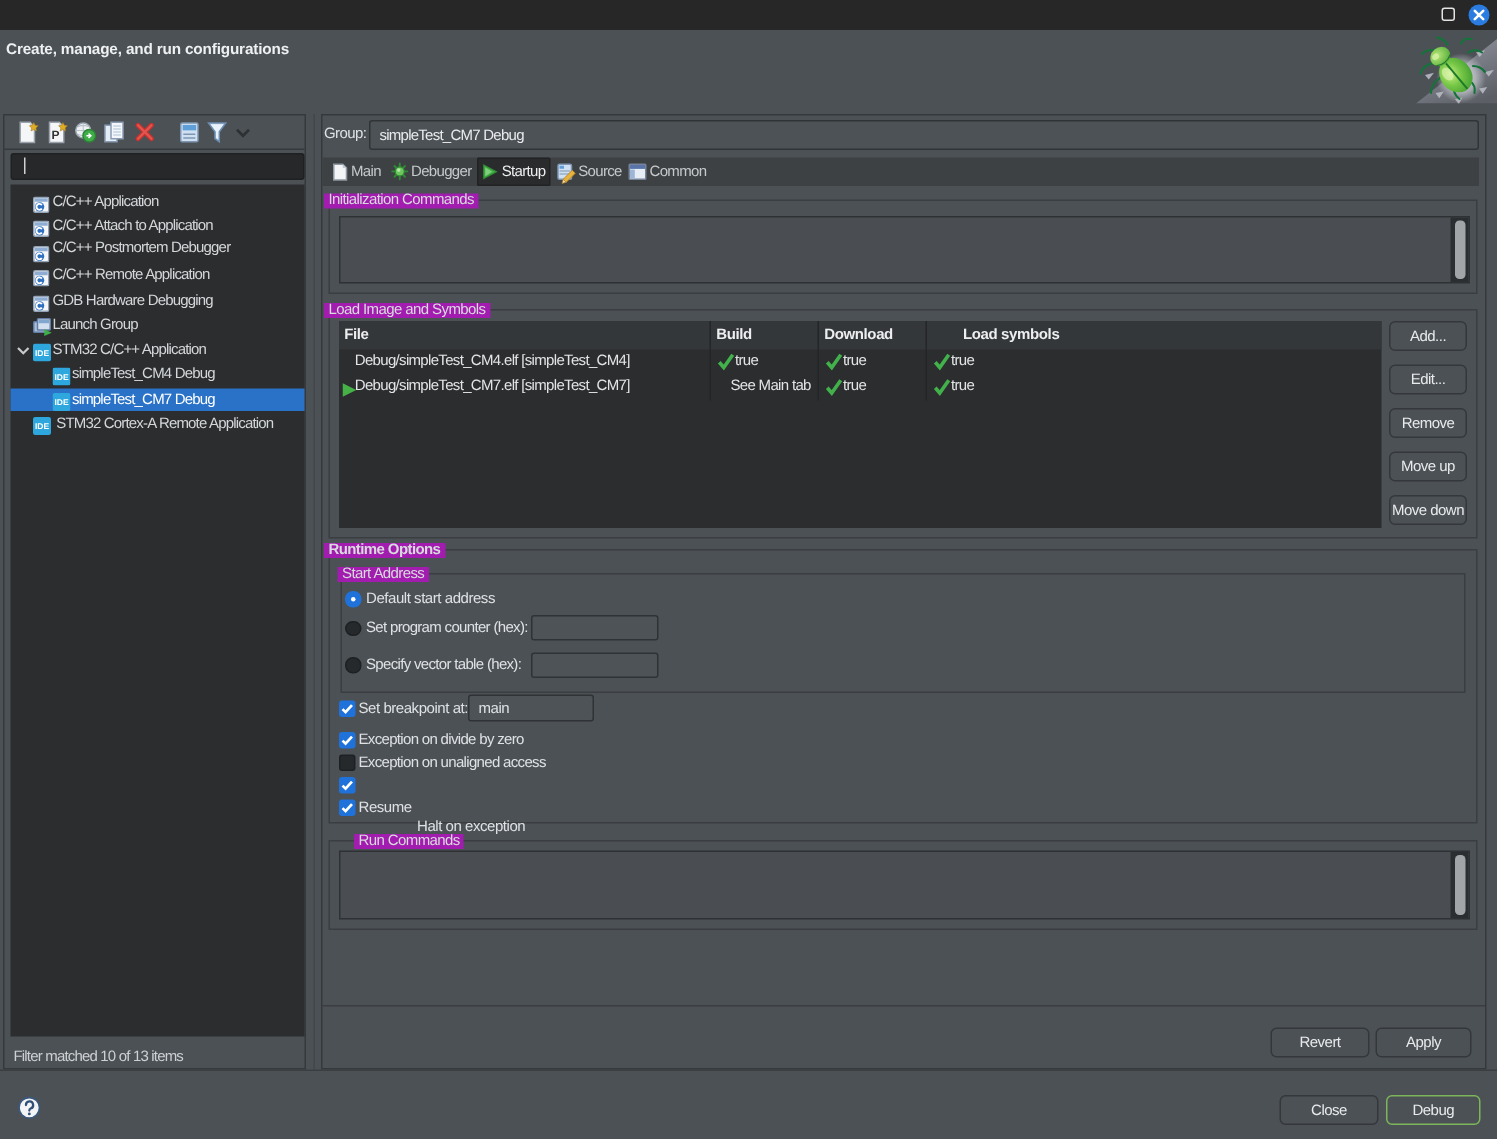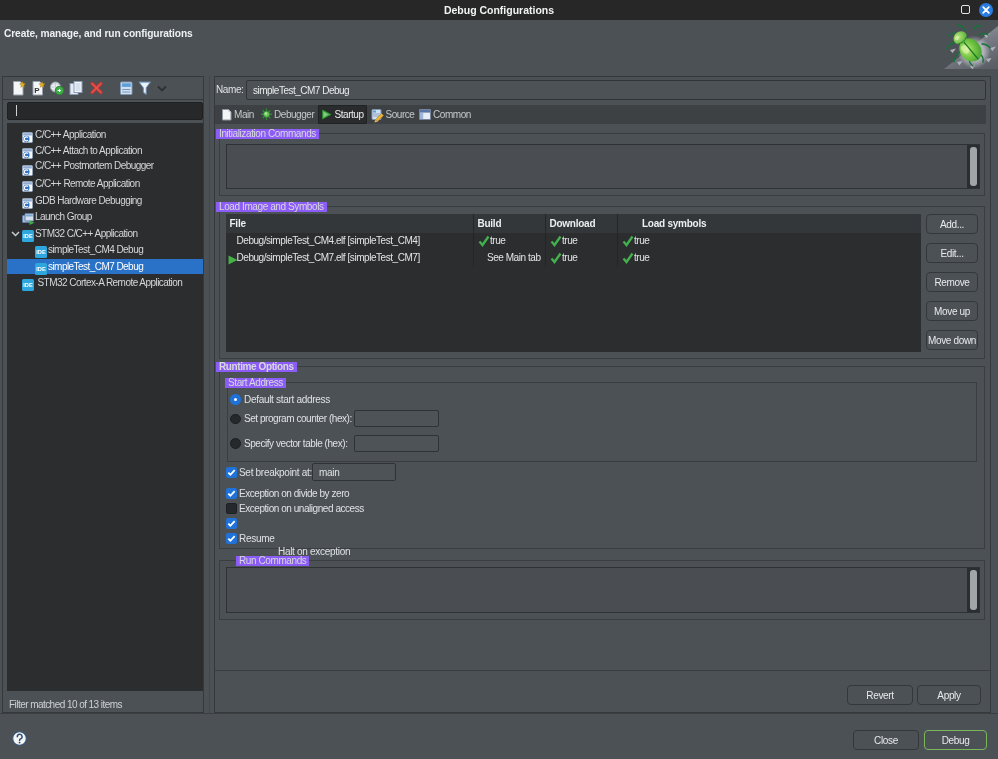--- a/index.html
+++ b/index.html
@@ -4,21 +4,21 @@
 <meta charset="utf-8">
 <style>
   html,body{margin:0;padding:0;}
   body{width:998px;height:759px;overflow:hidden;background:#4c5156;
        font-family:"Liberation Sans", sans-serif;}
   .abs{position:absolute;}
   #stage{position:relative;width:998px;height:759px;}
   .txt{position:absolute;color:#dfe2e4;font-size:10px;letter-spacing:-0.3px;
        line-height:10px;white-space:nowrap;}
   .grp{position:absolute;border:1px solid #3a3e41;}
-  .grplbl{position:absolute;background:#8b5cf6;padding:0 3px;color:#d7dadc;
+  .grplbl{position:absolute;background:#a21caf;padding:0 3px;color:#d7dadc;
           font-size:10px;letter-spacing:-0.4px;line-height:10px;white-space:nowrap;}
   .darkbox{position:absolute;background:#4a4e52;border:1px solid #2e3235;box-sizing:border-box;}
   .inpbox{position:absolute;background:#4e5357;border:1px solid #2f3336;border-radius:2px;box-sizing:border-box;}
   .btn{position:absolute;border:1px solid #34383b;border-radius:4px;
        color:#e8eaeb;font-size:10px;letter-spacing:-0.35px;display:flex;align-items:center;
        justify-content:center;background:#4c5156;box-sizing:border-box;white-space:nowrap;}
   .chk{position:absolute;width:11px;height:11px;border-radius:2px;
        background:#1f72da;}
   .chk svg{position:absolute;left:1px;top:1px;}
   .chkoff{position:absolute;width:11px;height:11px;border-radius:2px;
@@ -34,22 +34,20 @@
   .tabtxt{position:absolute;color:#c6c9cb;font-size:10px;letter-spacing:-0.45px;
           line-height:10px;white-space:nowrap;top:5px;}
 </style>
 
 </head>
 <body>
 
 <div id="stage">
 
   <div class="abs" style="left:0;top:0;width:998px;height:20px;background:#272727;"></div>
-  <div class="abs" style="left:0;top:0;width:998px;height:19px;display:flex;align-items:center;
-       justify-content:center;color:#f2f3f3;font-size:10.5px;font-weight:bold;">Debug Configurations</div>
   <div class="abs" style="left:961px;top:5px;width:9px;height:9px;border:1.5px solid #e4e4e4;
        border-radius:2px;box-sizing:border-box;"></div>
   <div class="abs" style="left:979px;top:3px;width:14px;height:14px;border-radius:50%;
        background:#2a7ce0;"></div>
   <svg class="abs" style="left:982px;top:6px;" width="8" height="8" viewBox="0 0 8 8">
     <path d="M1.2,1.2 L6.8,6.8 M6.8,1.2 L1.2,6.8" stroke="#fff" stroke-width="1.7" stroke-linecap="round"></path>
   </svg>
 
   <div class="abs" style="left:4px;top:29px;font-weight:bold;font-size:10.2px;letter-spacing:-0.1px;color:#eef0f1;line-height:10px;white-space:nowrap;">Create, manage, and run configurations</div>
   <div class="abs" style="left:938px;top:21px;width:60px;height:48px;">
@@ -217,21 +215,21 @@
      <rect x="0" y="0" width="12" height="12" rx="1.5" fill="#2da7dd"></rect>
      <text x="6" y="8.3" font-size="5.5" font-weight="bold" fill="#fff" text-anchor="middle" font-family="Liberation Sans" textLength="9.5" lengthAdjust="spacingAndGlyphs">IDE</text>
   </svg></div>
       <div class="trtxt" style="left:31px;top:155px;">STM32 Cortex-A Remote Application</div>
     </div>
   <div class="abs" style="left:9px;top:700px;font-size:10px;letter-spacing:-0.55px;color:#ced1d3;line-height:10px;white-space:nowrap;">Filter matched 10 of 13 items</div>
 
   <div class="abs" style="left:214px;top:76px;width:777px;height:637px;border:1px solid #36393c;box-sizing:border-box;"></div>
   <div class="abs" style="left:209px;top:76px;width:1px;height:637px;background:#43474a;"></div>
 
-  <div class="txt" style="left:216px;top:85px;letter-spacing:-0.4px;">Name:</div>
+  <div class="txt" style="left:216px;top:85px;letter-spacing:-0.4px;">Group:</div>
   <div class="abs" style="left:246px;top:80px;width:740px;height:20px;background:#4d5256;
        border:1px solid #303437;border-radius:2px;box-sizing:border-box;"></div>
   <div class="txt" style="left:253px;top:86px;color:#e9ebec;letter-spacing:-0.5px;">simpleTest_CM7 Debug</div>
 
   <div class="abs" style="left:215px;top:105px;width:771px;height:19px;background:#3e4144;" id="tabbar">
   <div style="position:absolute;left:102.5px;top:0;width:49px;height:19px;background:#292b2c;border:1px solid #202223;box-sizing:border-box;border-radius:1px;"></div>
   <svg width="771" height="19" viewBox="0 0 771 19" style="position:absolute;left:0;top:0;">
     <g transform="translate(7,4)">
       <path d="M0.5,0.5 h6 l2.5,2.5 v8 h-8.5 z" fill="#f2f4f6" stroke="#8f98a1"></path>
       <path d="M6.5,0.5 l2.5,2.5 h-2.5 z" fill="#c3ccd4"></path>

